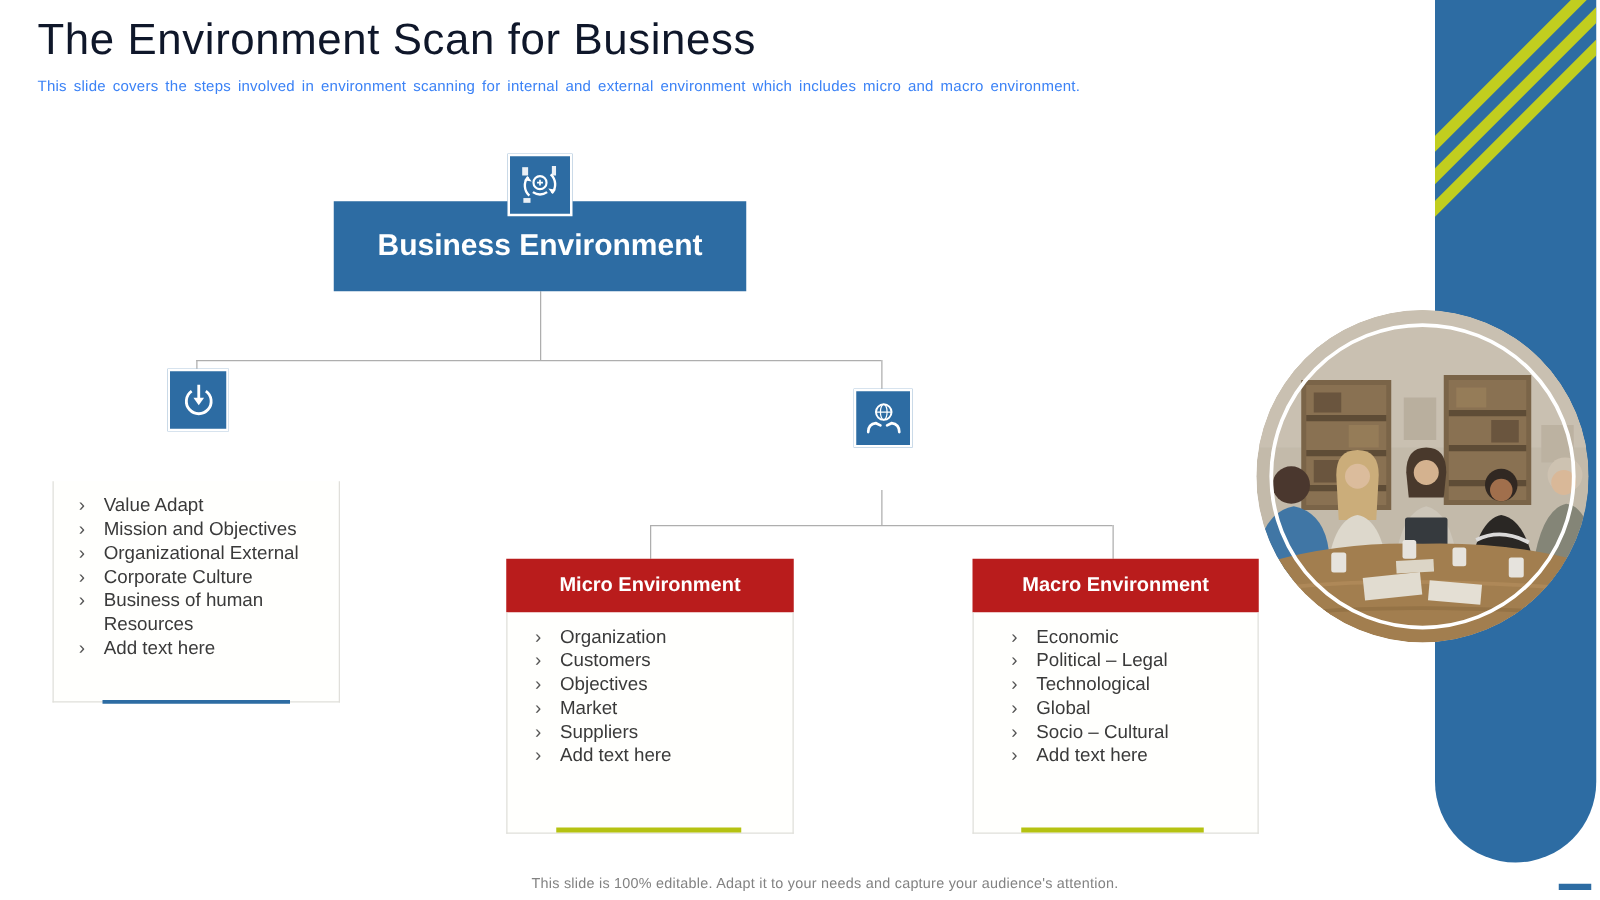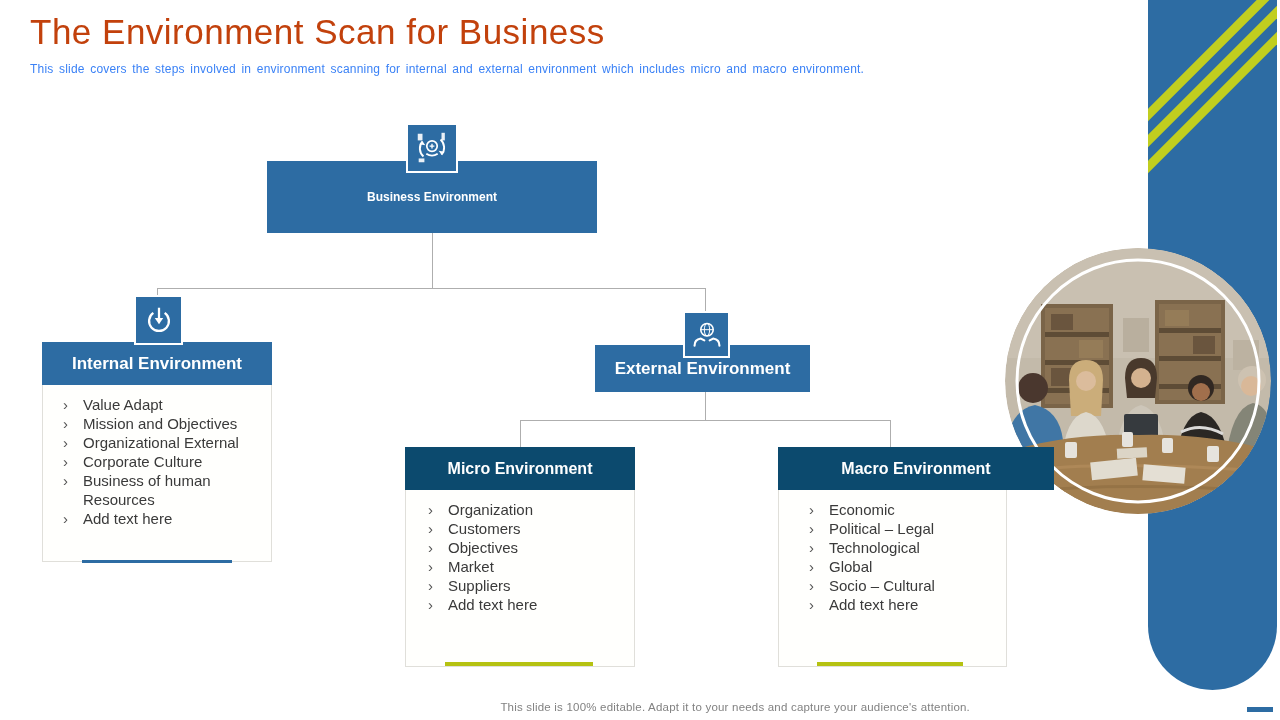--- a/index.html
+++ b/index.html
@@ -2,21 +2,21 @@
 <html><head>
 <meta charset="utf-8">
 <style>
   html,body{margin:0;padding:0;background:#e8e8e8;}
   .slide{
     position:relative;width:1280px;height:720px;background:#ffffff;
     font-family:"Liberation Sans", sans-serif;overflow:hidden;margin:0 auto;
   }
   
   .title{
-    position:absolute;left:30px;top:12px;font-size:35px;color:#c2410c;
+    position:absolute;left:30px;top:12px;font-size:35px;color:#0f172a;
     letter-spacing:.5px;font-weight:400;
   }
   .subtitle{
     position:absolute;left:30px;top:62px;font-size:12px;color:#3b82f6;
     word-spacing:2px;letter-spacing:.2px;
   }
   
   .band{
     position:absolute;left:1148px;top:0;width:129px;height:690px;
     background:#2d6ca3;border-radius:0 0 70px 70px;overflow:hidden;
@@ -25,38 +25,38 @@
   .band-dash{position:absolute;left:1247px;top:707px;width:26px;height:5px;background:#2d6ca3;}
   .photo{
     position:absolute;left:1005px;top:248px;width:266px;height:266px;
     border-radius:50%;overflow:hidden;
   }
   
   .hdr{
     position:absolute;background:#2d6ca3;color:#ffffff;font-weight:bold;
     display:flex;align-items:center;justify-content:center;text-align:center;
   }
-  .hdr.green{background:#0c4a6e;justify-content:center;}
+  .hdr.green{background:#b91c1c;justify-content:center;}
   .iconbox{
     position:absolute;background:#2d6ca3;border:2px solid #ffffff;
     box-sizing:border-box;display:flex;align-items:center;justify-content:center;
     z-index:5;
   }
   .card{
     position:absolute;background:#fffffd;border:1px solid #e0dfda;border-top:none;
     box-sizing:border-box;
   }
   .card ul{list-style:none;margin:0;padding:10px 6px 0 20px;}
   .card li{display:flex;font-size:15px;line-height:19px;color:#3a3a3a;}
   .card li .b{width:20px;flex:0 0 20px;color:#555;}
   .card li .t{width:178px;}
   .u-line{position:absolute;z-index:6;}
   .conn{position:absolute;background:#aeaeae;}
   .footer{
-    position:absolute;left:350px;top:701px;width:620px;text-align:right;
+    position:absolute;left:350px;top:701px;width:620px;text-align:center;
     font-size:11.5px;color:#828282;letter-spacing:.2px;
   }
 </style>
 </head>
 <body>
 
 <div class="slide">
 
   <div class="title">The Environment Scan for Business</div>
   <div class="subtitle">This slide covers the steps involved in environment scanning for internal and external environment which includes micro and macro environment.</div>
@@ -159,33 +159,30 @@
       <polygon points="10,13 6.5,16 13,17" fill="#fff"></polygon>
       <polygon points="30,27 33.5,24 27,23" fill="#fff"></polygon>
       <circle cx="20" cy="18" r="5.5" fill="none" stroke="#fff" stroke-width="1.8"></circle>
       <path d="M17.5,18 h5 M20,15.5 v5" stroke="#fff" stroke-width="1.4"></path>
       <path d="M14,26 Q20,30 26,26" fill="none" stroke="#fff" stroke-width="2"></path>
       <rect x="5" y="5" width="5" height="7" fill="#fff" opacity=".9"></rect>
       <rect x="30" y="4" width="3.5" height="8" fill="#fff" opacity=".9"></rect>
       <rect x="6" y="31" width="6" height="4" fill="#fff" opacity=".9"></rect>
     </svg>
   </div>
-  <div class="hdr" style="left:267px;top:161px;width:330px;height:72px;font-size:12px;">
+  <div class="hdr" style="left:267px;top:161px;width:330px;height:72px;font-size:24px;">
     <span>Business Environment</span>
   </div>
 
   <div class="iconbox" style="left:134px;top:295px;width:49px;height:50px;">
     <svg viewBox="0 0 36 36" width="34" height="34">
       <path d="M12,10.5 A10.5,10.5 0 1 0 24,10.5" fill="none" stroke="#fff" stroke-width="2.4"></path>
       <line x1="18" y1="5" x2="18" y2="17" stroke="#fff" stroke-width="2.4"></line>
       <polygon points="13.5,16 22.5,16 18,22.5" fill="#fff"></polygon>
     </svg>
-  </div>
-  <div class="hdr" style="left:42px;top:342px;width:230px;height:43px;font-size:17px;">
-    <span>Internal Environment</span>
   </div>
   <div class="card" style="left:42px;top:385px;width:230px;height:177px;">
     <ul>
       <li>
           <span class="b">›</span>
           <span class="t">Value Adapt</span>
         </li>
       <li>
           <span class="b">›</span>
           <span class="t">Mission and Objectives</span>
@@ -212,23 +209,20 @@
 
   <div class="iconbox" style="left:683px;top:311px;width:47px;height:47px;">
     <svg viewBox="0 0 36 36" width="32" height="32">
       <circle cx="18" cy="12" r="7" fill="none" stroke="#fff" stroke-width="1.8"></circle>
       <ellipse cx="18" cy="12" rx="3" ry="7" fill="none" stroke="#fff" stroke-width="1.1"></ellipse>
       <line x1="11.3" y1="12" x2="24.7" y2="12" stroke="#fff" stroke-width="1.1"></line>
       <path d="M4,30 Q4,23 11,22 L15,24" fill="none" stroke="#fff" stroke-width="2.4" stroke-linecap="round"></path>
       <path d="M32,30 Q32,23 25,22 L21,24" fill="none" stroke="#fff" stroke-width="2.4" stroke-linecap="round"></path>
     </svg>
   </div>
-  <div class="hdr" style="left:595px;top:345px;width:215px;height:47px;font-size:17px;">
-    <span>External Environment</span>
-  </div>
 
   <div class="hdr green" style="left:405px;top:447px;width:230px;height:43px;font-size:16px;">
     <span>Micro Environment</span>
   </div>
   <div class="card" style="left:405px;top:490px;width:230px;height:177px;">
     <ul style="padding-left:22px;">
       <li>
           <span class="b">›</span>
           <span class="t">Organization</span>
         </li>
@@ -249,21 +243,21 @@
           <span class="t">Suppliers</span>
         </li>
       <li>
           <span class="b">›</span>
           <span class="t">Add text here</span>
         </li>
     </ul>
   </div>
   <div class="u-line" style="left:445px;top:662px;width:148px;height:4px;background:#b5c211;"></div>
 
-  <div class="hdr green" style="left:778px;top:447px;width:276px;height:43px;font-size:16px;">
+  <div class="hdr green" style="left:778px;top:447px;width:229px;height:43px;font-size:16px;">
     <span>Macro Environment</span>
   </div>
   <div class="card" style="left:778px;top:490px;width:229px;height:177px;">
     <ul style="padding-left:30px;">
       <li>
           <span class="b">›</span>
           <span class="t">Economic</span>
         </li>
       <li>
           <span class="b">›</span>

